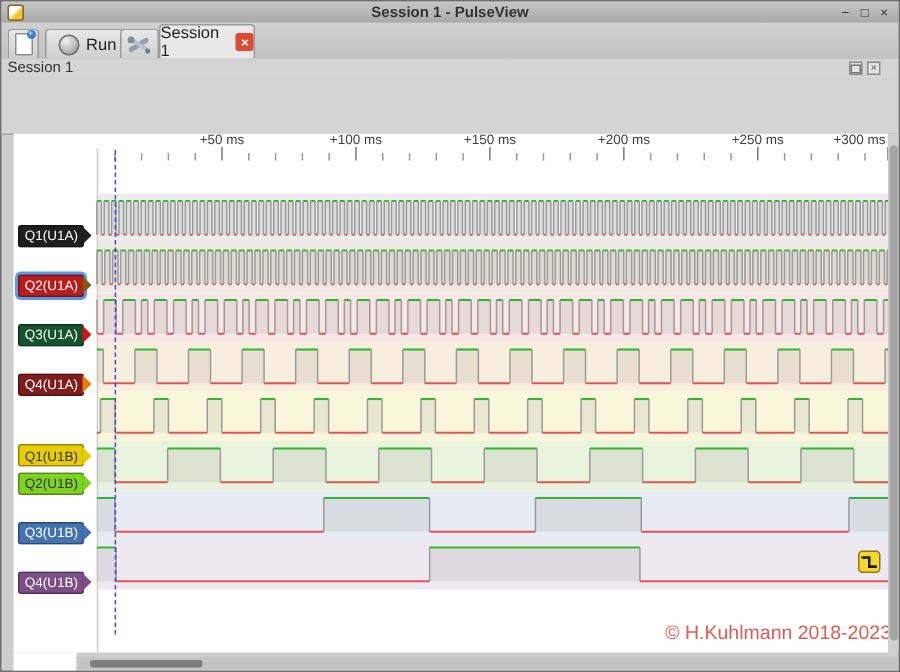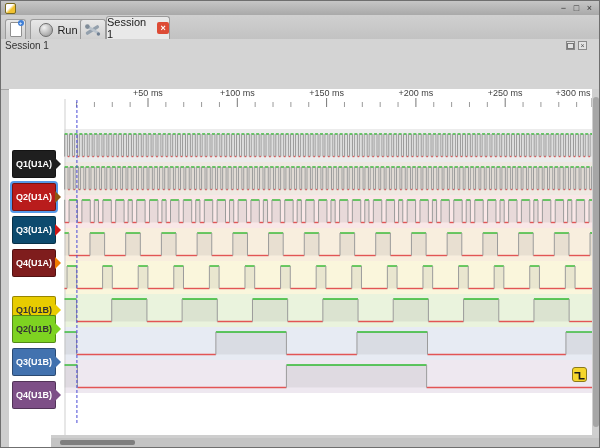--- a/index.html
+++ b/index.html
@@ -60,42 +60,43 @@
         font-size:11px;font-weight:bold;color:#555;display:flex;align-items:center;justify-content:center;line-height:0;}
   .zbox.dashed{border-style:dashed;border-width:2px;}
   .combo{height:20px;border:1px solid #979797;border-radius:2px;background:linear-gradient(#f4f4f4,#d7d7d7);
          display:flex;align-items:center;font-size:10.5px;color:#222;box-sizing:border-box;}
   .combo .txt{padding:0 6px;white-space:nowrap;}
   .combo .arr{width:15px;align-self:stretch;border-left:1px solid #aaa;display:flex;align-items:center;justify-content:center;}
   .flatcombo{display:flex;align-items:center;font-size:10.5px;color:#222;}
   
   #traceview{position:absolute;left:8px;top:88px;width:583px;height:346px;background:#fff;}
   #tracesvg{position:absolute;left:0;top:0;}
-  .flag{position:absolute;height:28px;border-radius:2px;display:flex;align-items:center;
-        padding:0 3px;font-size:9px;font-weight:bold;border:1px solid rgba(0,0,0,.35);box-sizing:border-box;}
+  .flag{position:absolute;height:15px;border-radius:2px;display:flex;align-items:center;
+        padding:0 3px;font-size:9px;font-weight:normal;border:1px solid rgba(0,0,0,.35);box-sizing:border-box;}
   .flag:after{content:"";position:absolute;right:-6px;top:50%;margin-top:-6px;width:0;height:0;
         border-top:6px solid transparent;border-bottom:6px solid transparent;border-left:6px solid var(--fc);}
   .flag.selected{box-shadow:0 0 0 2px #5599e8;}
   #trigger-badge{position:absolute;width:15px;height:15px;background:#f6d62c;border:1px solid #8a7a1a;
         border-radius:3px;box-sizing:border-box;}
   #watermark{position:absolute;right:5px;top:413px;font-size:13px;color:rgba(215,62,50,.85);}
   
   #hscroll-track{position:absolute;left:50px;top:437px;width:550px;height:10px;background:#c4c4c4;}
   #hscroll-thumb{position:absolute;left:9px;top:2px;width:75px;height:5px;background:#7e7e7e;border-radius:2px;}
   #hscroll-corner{position:absolute;left:8px;top:434px;width:42px;height:13px;background:#fff;}
   #vscroll-track{position:absolute;left:591px;top:88px;width:9px;height:346px;background:#cfcfcf;}
   #vscroll-thumb{position:absolute;left:1px;top:8px;width:6px;height:330px;background:#a6a6a6;border-radius:3px;}
 </style>
 </head>
 <body>
 
 <div id="window">
 
   <div id="titlebar">
     <div id="app-icon"></div>
+    <div id="title-text">Session 1 - PulseView</div>
     <div id="winbtns">
       <div class="winbtn">−</div>
       <div class="winbtn">□</div>
       <div class="winbtn">×</div>
     </div>
   </div>
 
   <div id="tabbar">
     <div class="tabbtn" id="new-session-btn">
       <div class="page">
@@ -1744,34 +1745,35 @@
       <rect x="285.415" y="364" width="140.20099999999996" height="22.5" fill="rgba(120,120,120,0.13)"></rect>
       <line x1="285.415" y1="364" x2="425.616" y2="364" stroke="#2eb82e" stroke-width="1.4"></line>
       <line x1="285.415" y1="364" x2="285.415" y2="386.5" stroke="#9b9b9b" stroke-width="1"></line>
       <line x1="425.616" y1="386.5" x2="591" y2="386.5" stroke="#e25555" stroke-width="1.4"></line>
       <line x1="425.616" y1="364" x2="425.616" y2="386.5" stroke="#9b9b9b" stroke-width="1"></line>
       <line x1="75.91720000000001" y1="99" x2="75.91720000000001" y2="423" stroke="#4747d6" stroke-width="1" stroke-dasharray="3,2"></line>
     </svg>
   <div id="flags">
       <div class="flag" style="right: 543px; top: 148.5px; background: rgb(31, 31, 31); color: rgb(255, 255, 255); --fc: #1f1f1f;">Q1(U1A)</div>
       <div class="flag selected" style="right: 543px; top: 181.5px; background: #b91c1c; color: rgb(255, 255, 255); --fc: #8a5713;">Q2(U1A)</div>
-      <div class="flag" style="right: 543px; top: 214.5px; background: #0c4a6e; color: rgb(255, 255, 255); --fc: #d01616;">Q3(U1A)</div>
+      <div class="flag" style="right: 543px; top: 214.5px; background: #14532d; color: rgb(255, 255, 255); --fc: #d01616;">Q3(U1A)</div>
       <div class="flag" style="right: 543px; top: 247.5px; background: #7f1d1d; color: rgb(255, 255, 255); --fc: #f07d00;">Q4(U1A)</div>
       <div class="flag" style="right: 543px; top: 295px; background: rgb(232, 204, 0); color: rgb(51, 51, 51); --fc: #e8cc00;">Q1(U1B)</div>
       <div class="flag" style="right: 543px; top: 313.5px; background: rgb(126, 211, 33); color: rgb(51, 51, 51); --fc: #7ed321;">Q2(U1B)</div>
       <div class="flag" style="right: 543px; top: 346.5px; background: rgb(66, 114, 175); color: rgb(255, 255, 255); --fc: #4272af;">Q3(U1B)</div>
       <div class="flag" style="right: 543px; top: 379.5px; background: rgb(125, 79, 135); color: rgb(255, 255, 255); text-align: right; --fc: #7d4f87;">Q4(U1B)</div>
     </div>
 
   <div id="trigger-badge" style="left:571px;top:366px">
     <svg width="13" height="13" viewBox="0 0 14 14">
       <polyline points="1.5,4 7,4 7,10.5 12.5,10.5" fill="none" stroke="#1a1a1a" stroke-width="1.8"></polyline>
     </svg>
   </div>
 
+  <div id="watermark">© H.Kuhlmann 2018-2023</div>
 
   <div id="hscroll-corner"></div>
   <div id="hscroll-track">
     <div id="hscroll-thumb"></div>
   </div>
   <div id="vscroll-track">
     <div id="vscroll-thumb"></div>
   </div>
 </div>
 

